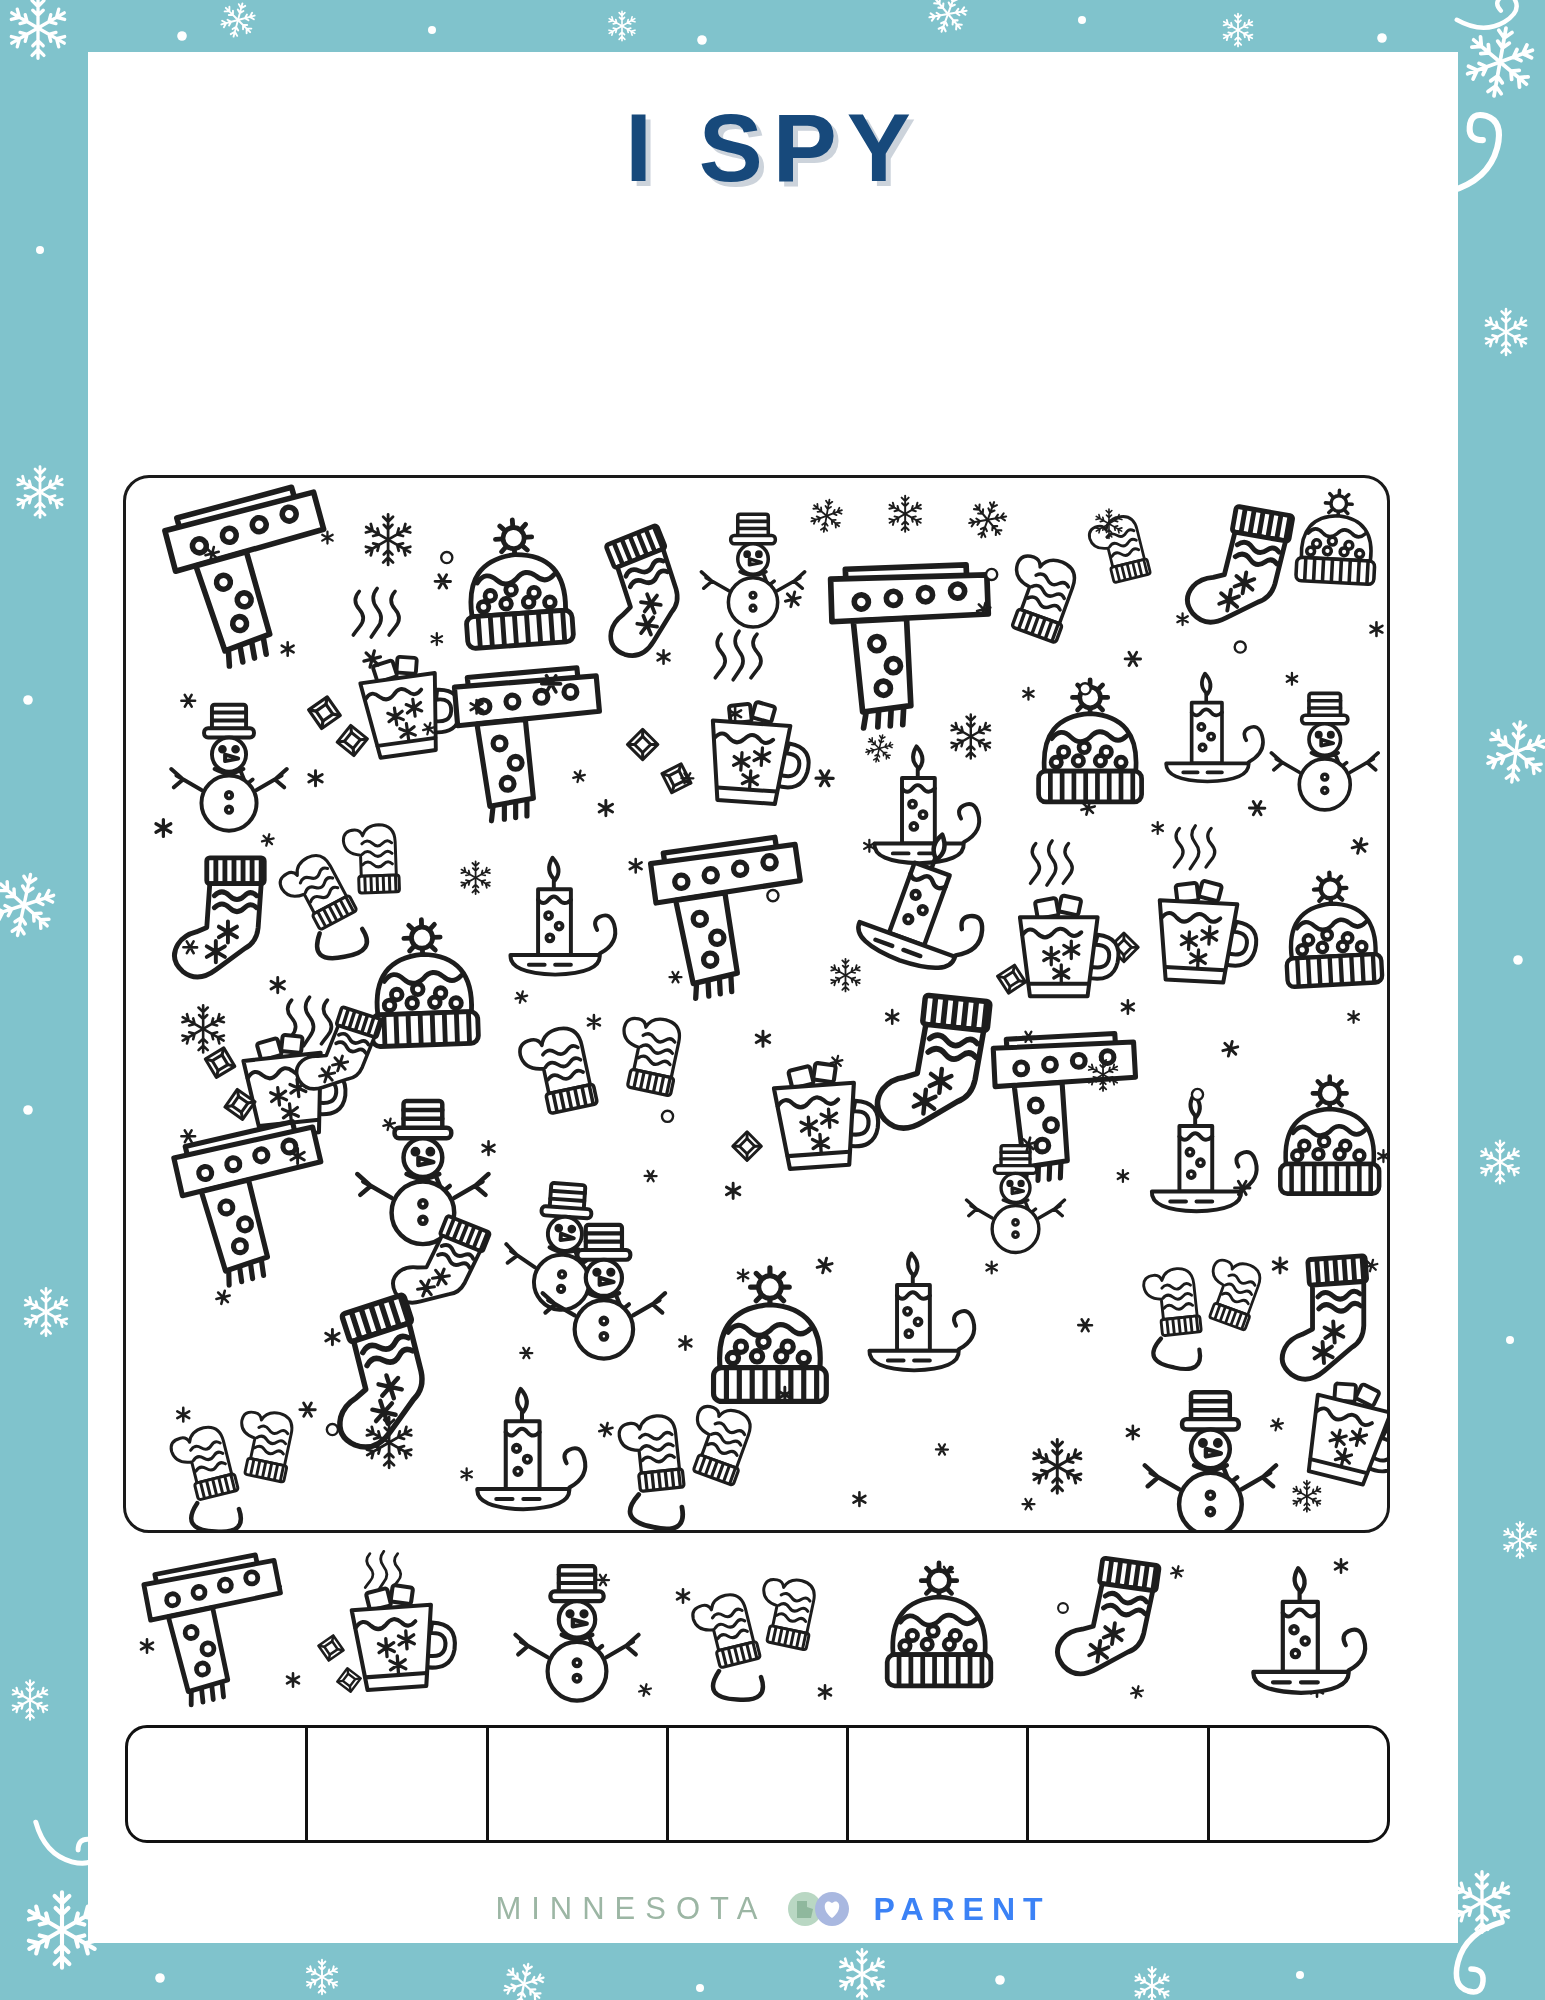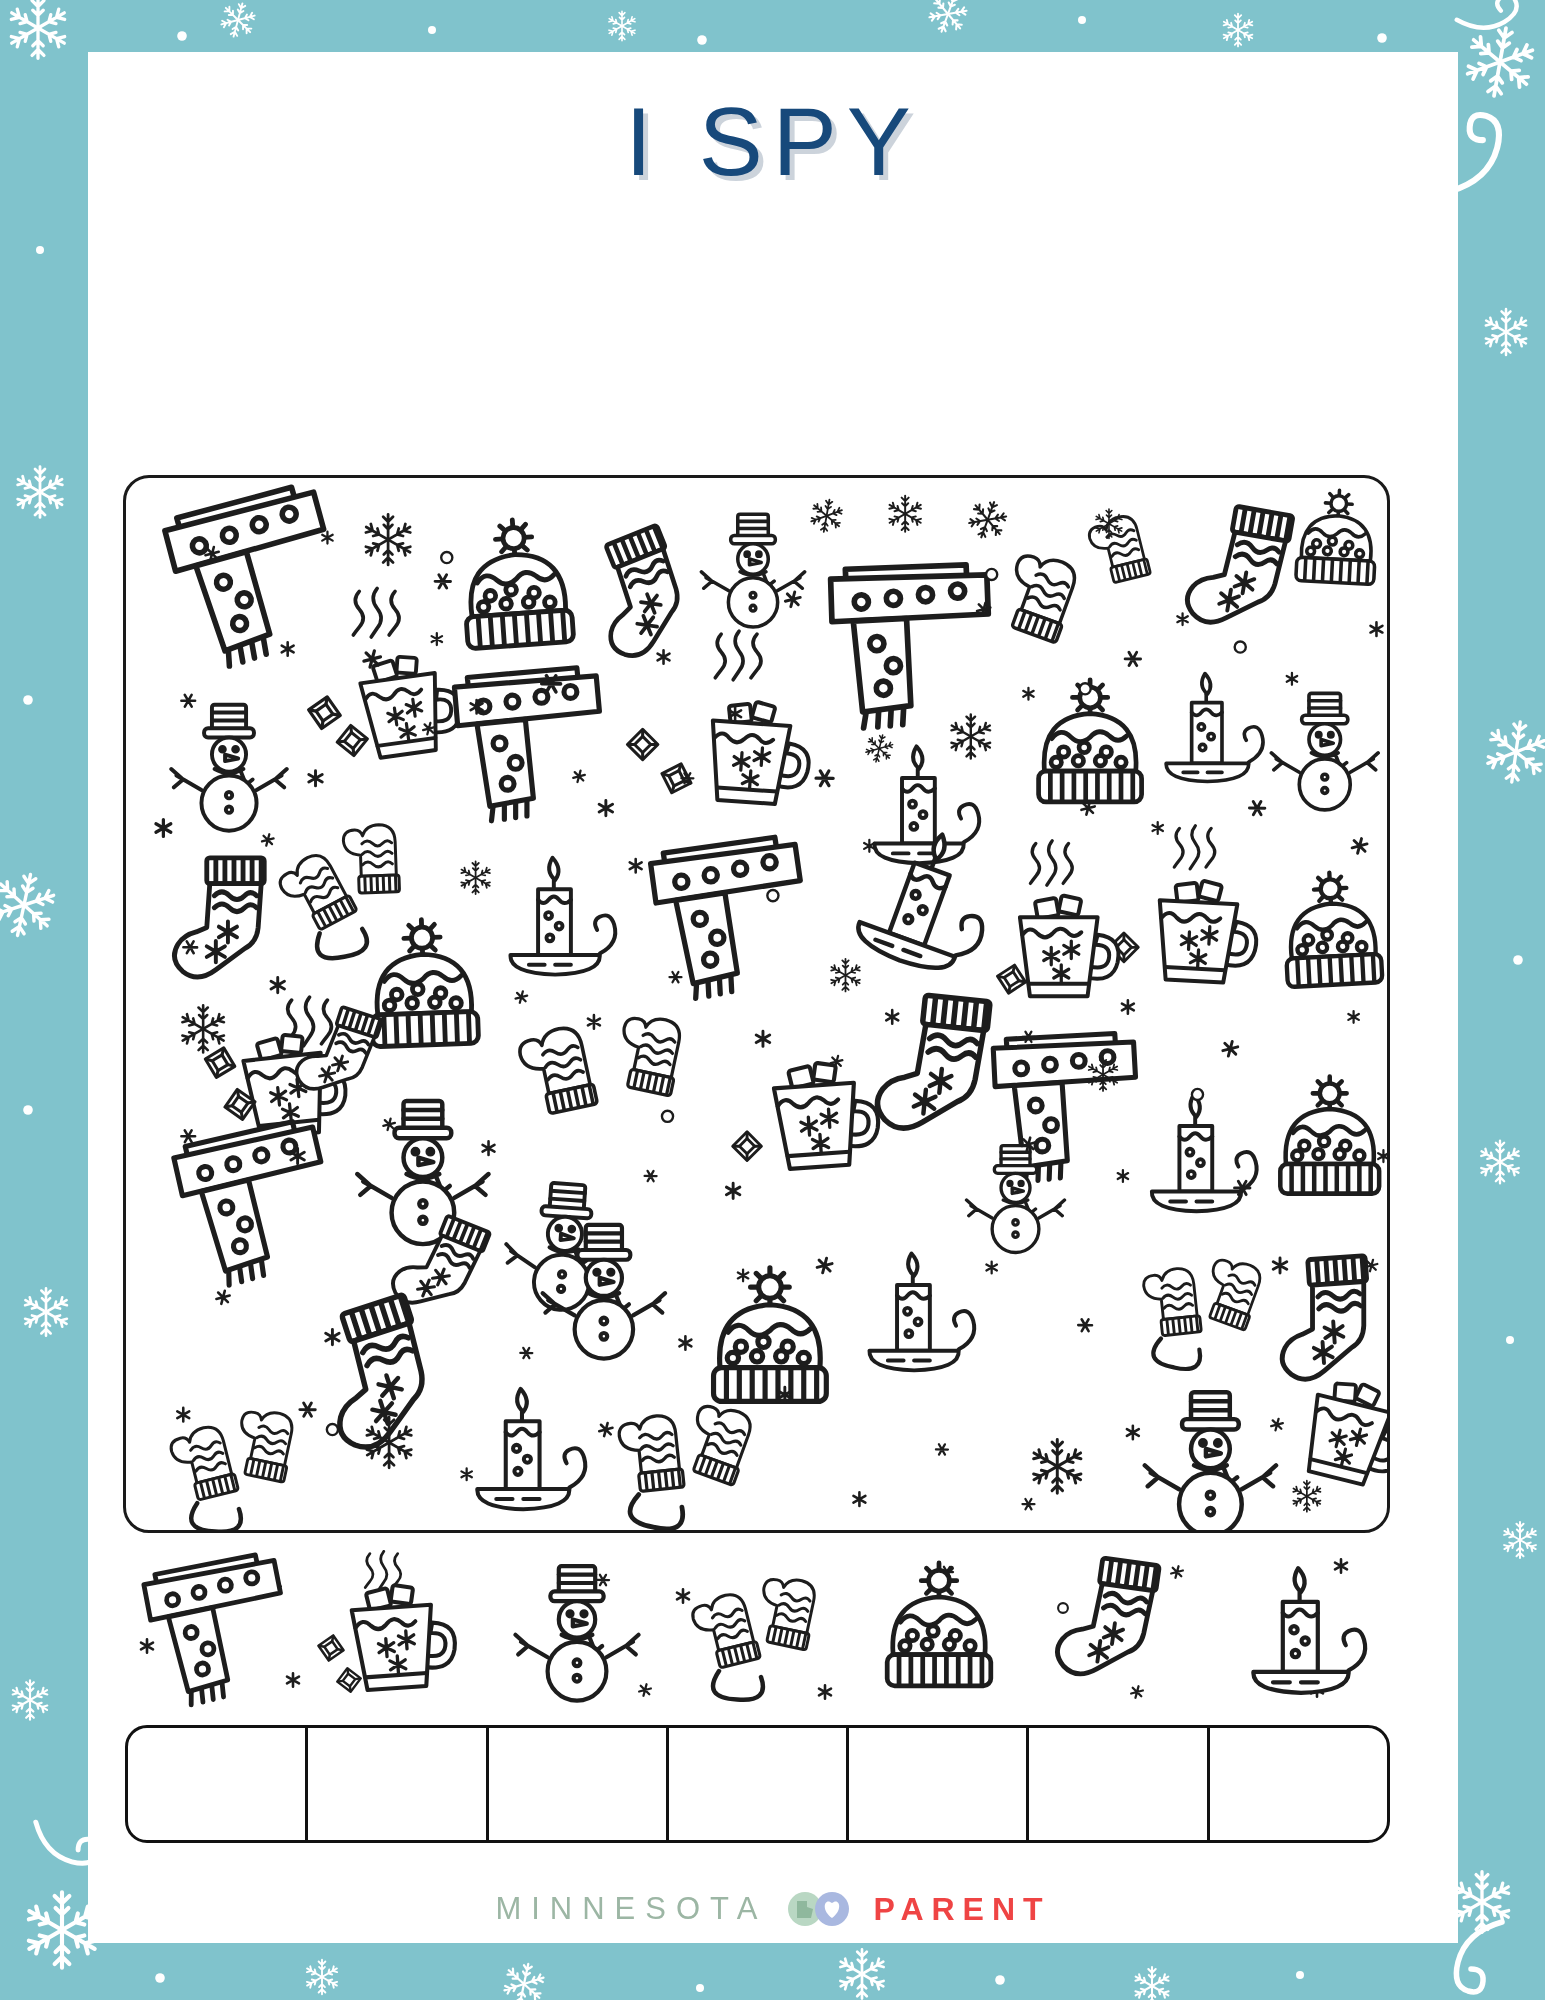--- a/index.html
+++ b/index.html
@@ -5,22 +5,22 @@
   html,body{margin:0;padding:0;background:#e8eef0;}
   .page{position:relative;width:1545px;height:2000px;background:#80c3cc;overflow:hidden;
         font-family:"Liberation Sans",sans-serif;}
   #border-canvas{position:absolute;left:0;top:0;width:1545px;height:2000px;color:#ffffff;}
   .panel{position:absolute;left:88px;top:52px;width:1370px;height:1891px;background:#ffffff;}
   symbol{overflow:visible;}
 
   .header{position:absolute;left:0;top:30px;width:100%;text-align:center;}
   .title1{font-size:52px;font-weight:900;letter-spacing:14px;color:#8ed0da;
           text-shadow:3px 3px 0 rgba(150,170,185,.35);}
-  .title2{font-size:96px;font-weight:400;letter-spacing:10px;color:#17497b;line-height:1.0;
-          margin-top:12px;text-shadow:5px 5px 0 rgba(120,140,160,.38);}
+  .title2{font-size:96px;font-weight:700;letter-spacing:10px;color:#17497b;line-height:1.0;
+          margin-top:18px;text-shadow:5px 5px 0 rgba(120,140,160,.38);}
 
   .name-row{position:absolute;left:47px;top:252px;display:flex;align-items:flex-end;}
   .name-label{font-size:31px;font-weight:600;color:#111;}
   .name-line{width:830px;height:36px;margin-left:16px;border-bottom:3px solid #222;}
 
   .instruction{position:absolute;left:40px;top:344px;width:1100px;font-size:29px;
                font-weight:600;color:#151515;letter-spacing:.2px;}
 
   .puzzle-wrap{position:absolute;left:35px;top:423px;width:1267px;height:1058px;
                border:3.5px solid #1a1a1a;border-radius:26px;box-sizing:border-box;}
@@ -31,21 +31,21 @@
 
   .answer-row{position:absolute;left:37px;top:1673px;width:1265px;height:118px;
               border:3.5px solid #111;border-radius:22px;box-sizing:border-box;
               display:flex;overflow:hidden;background:#fff;}
   .cell{flex:1;}
   .cell + .cell{border-left:3px solid #111;}
 
   .footer{position:absolute;left:0;top:1836px;width:100%;display:flex;
           justify-content:center;align-items:center;gap:15px;}
   .brand-left{font-size:31px;font-weight:400;letter-spacing:10px;color:#9cb6a4;}
-  .brand-right{font-size:32px;font-weight:700;letter-spacing:8px;color:#ef4444;}
+  .brand-right{font-size:32px;font-weight:700;letter-spacing:8px;color:#3b82f6;}
 </style>
 </head>
 <body>
 
 <div class="page">
 
   <svg width="0" height="0" style="position:absolute" aria-hidden="true">
     <defs>
       <symbol id="sym-scarf" viewBox="0 0 100 100">
         <g stroke="currentColor" stroke-width="3.2" stroke-linejoin="round" stroke-linecap="round" fill="var(--doodle-fill,#fff)">

